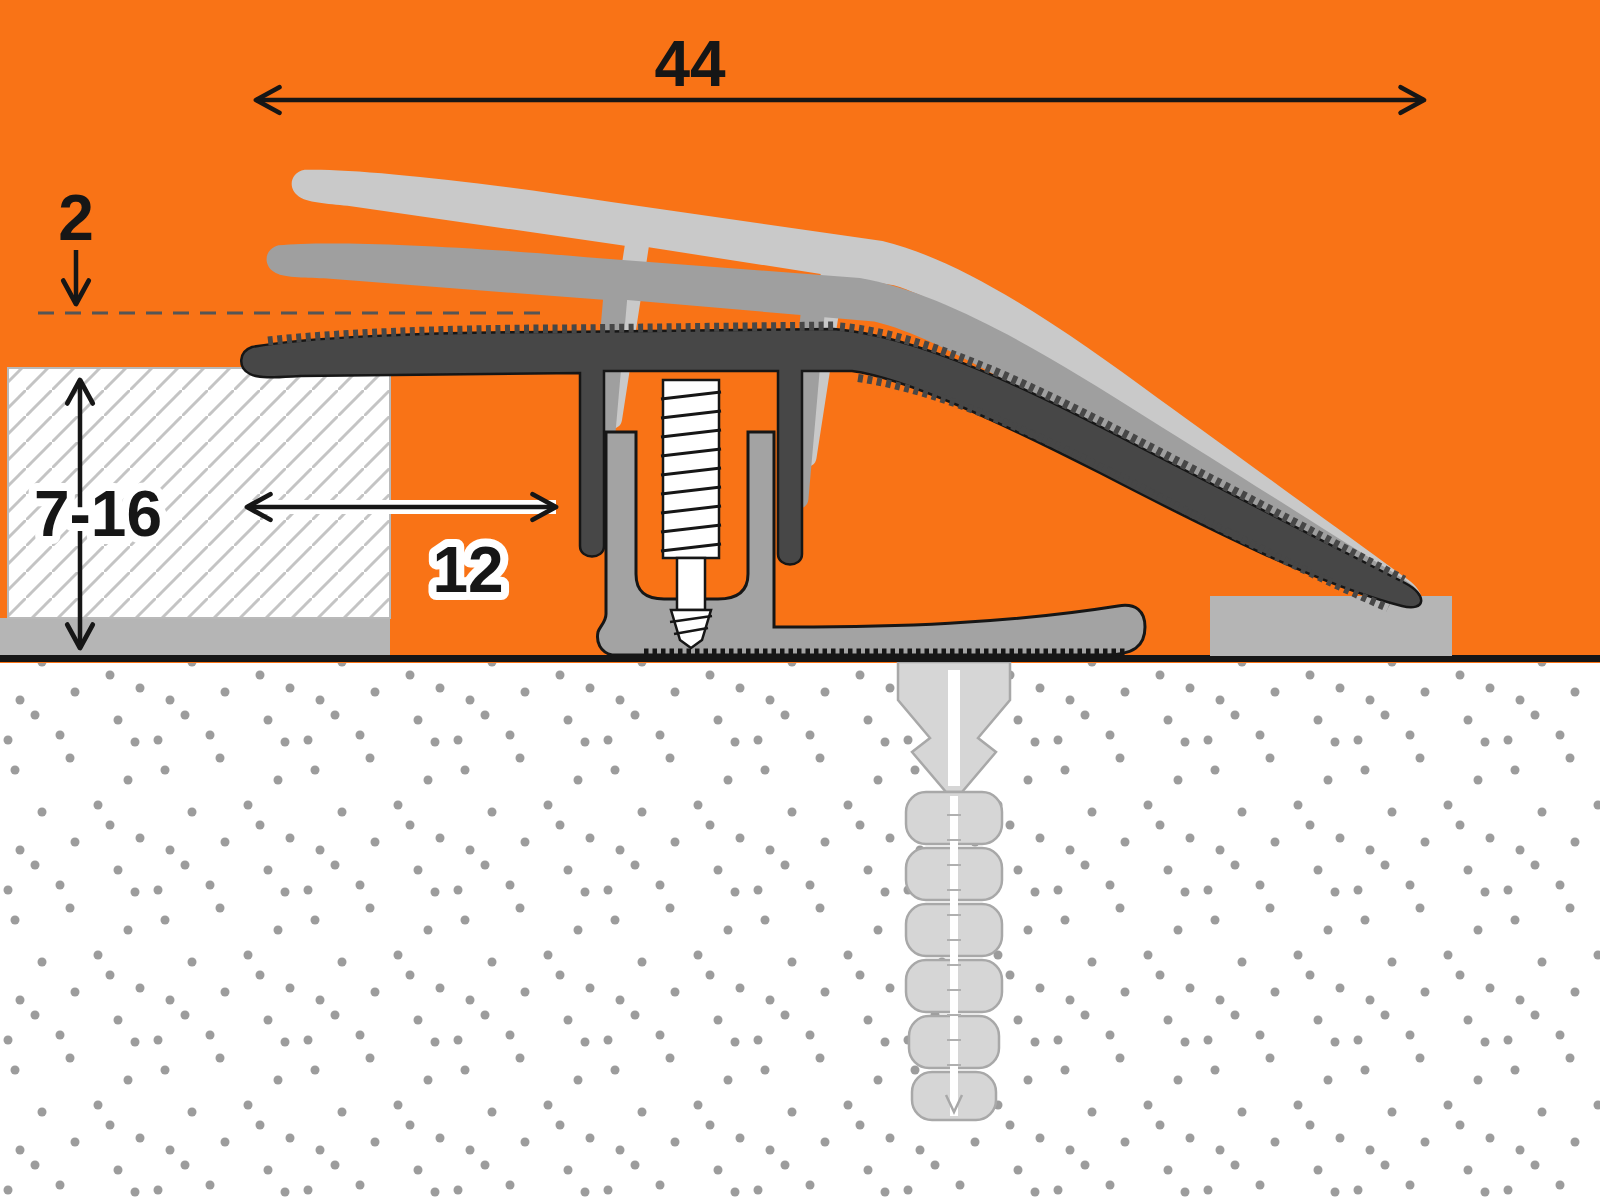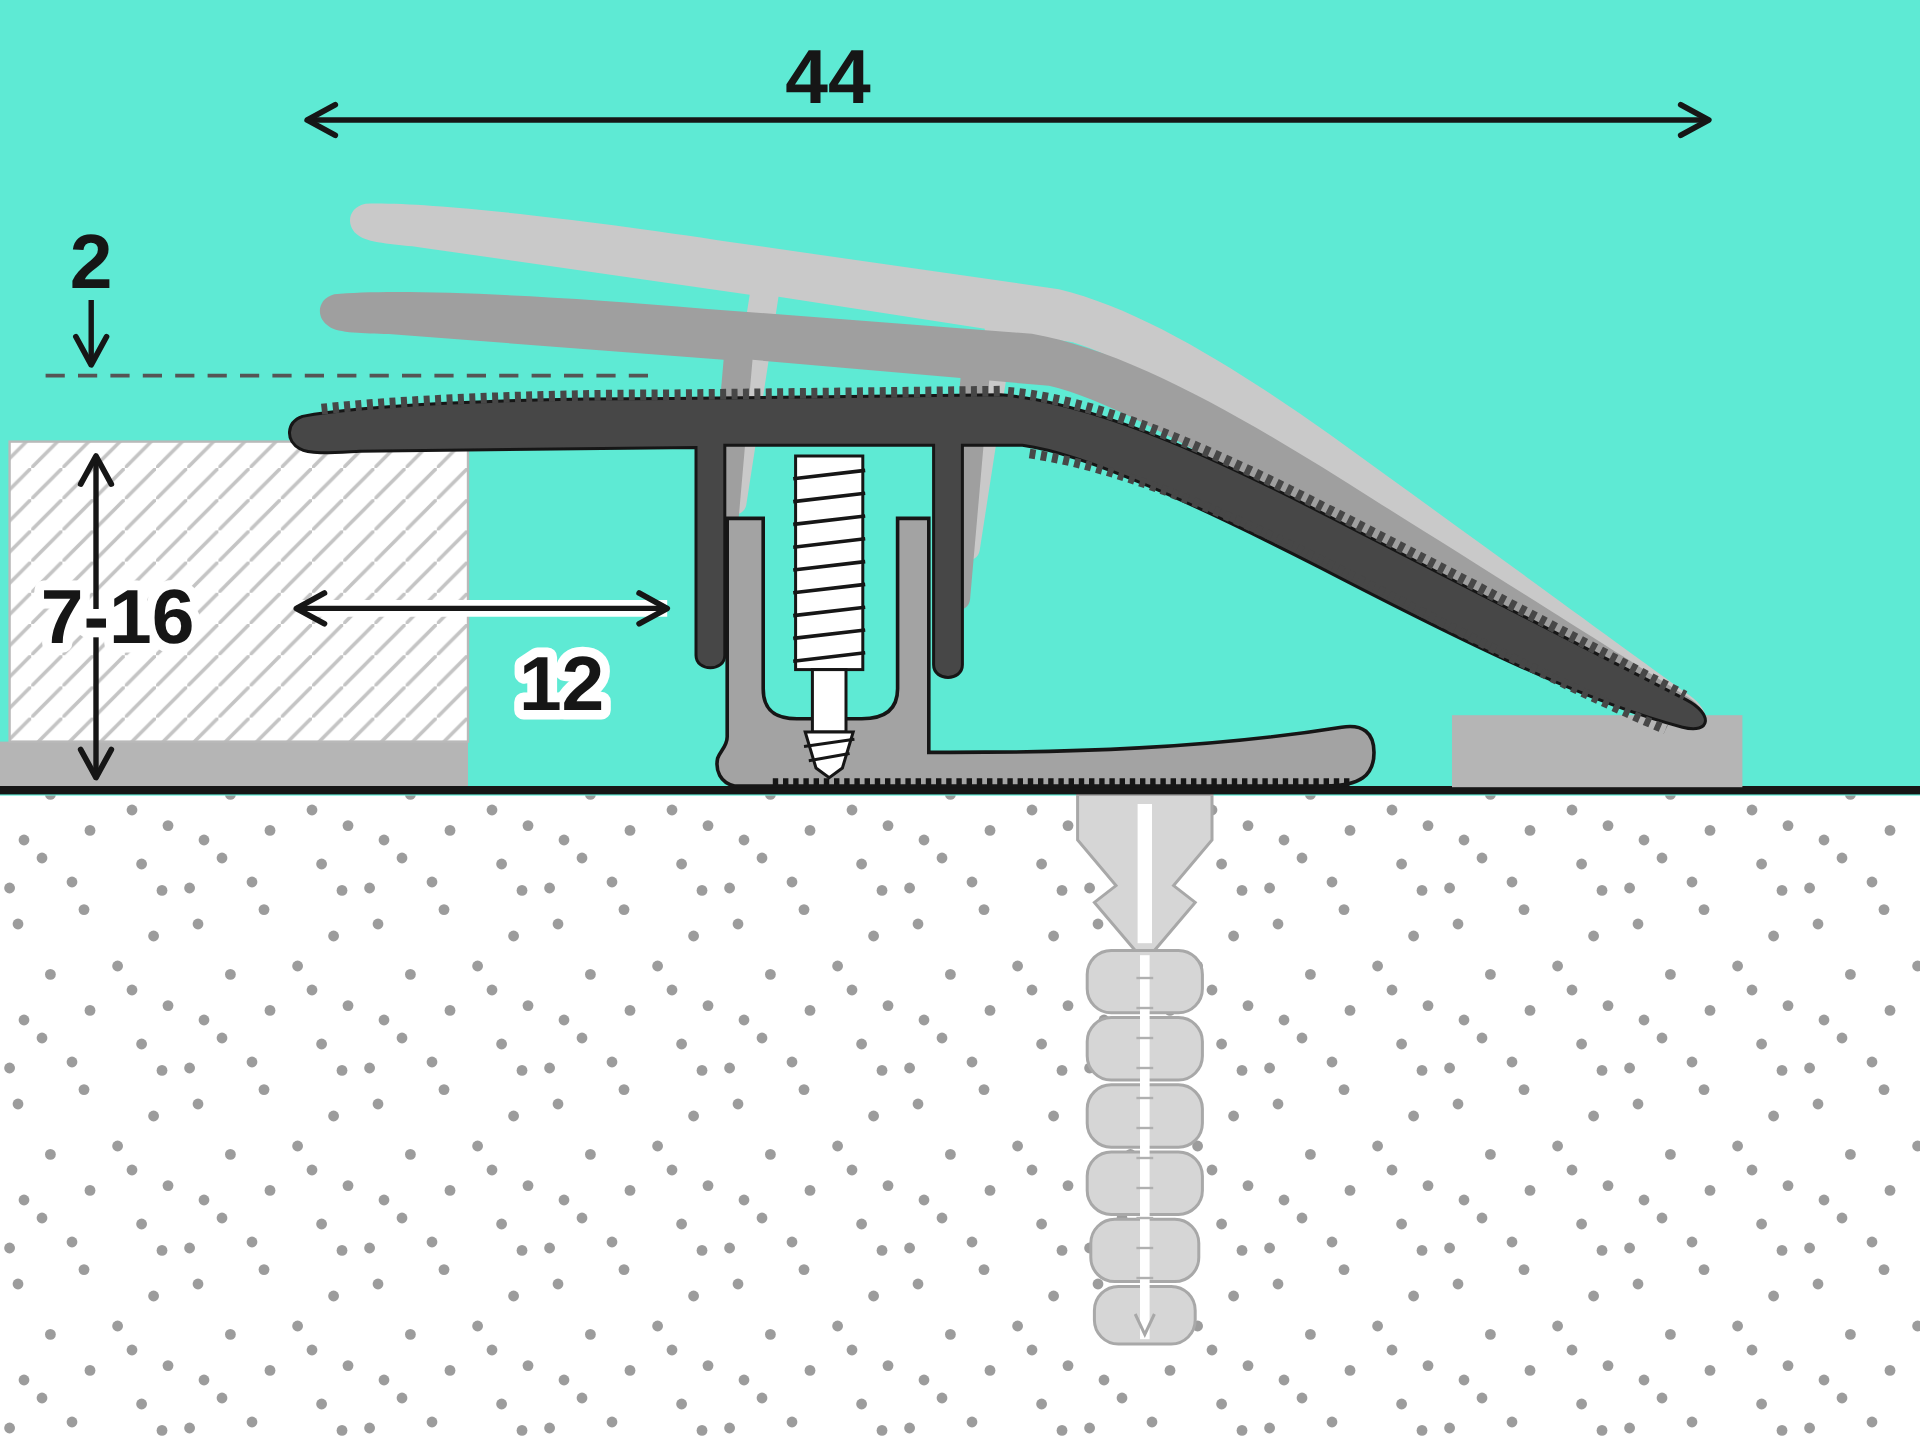--- a/index.html
+++ b/index.html
@@ -1,16 +1,16 @@
 <!DOCTYPE html>
 <html><head>
 <meta charset="utf-8">
 <style>
   html,body{margin:0;padding:0;background:#ffffff;}
-  .stage{width:1600px;height:1200px;position:relative;overflow:hidden;background:#5eead4;}
+  .stage{width:1600px;height:1200px;position:relative;overflow:hidden;background:#f97316;}
   svg{display:block;}
   .dim-label{
     font-family:"Liberation Sans", sans-serif;
     font-weight:600;
     font-size:64px;
     fill:#161616;
   }
   .halo{
     paint-order:stroke;
     stroke:#ffffff;

